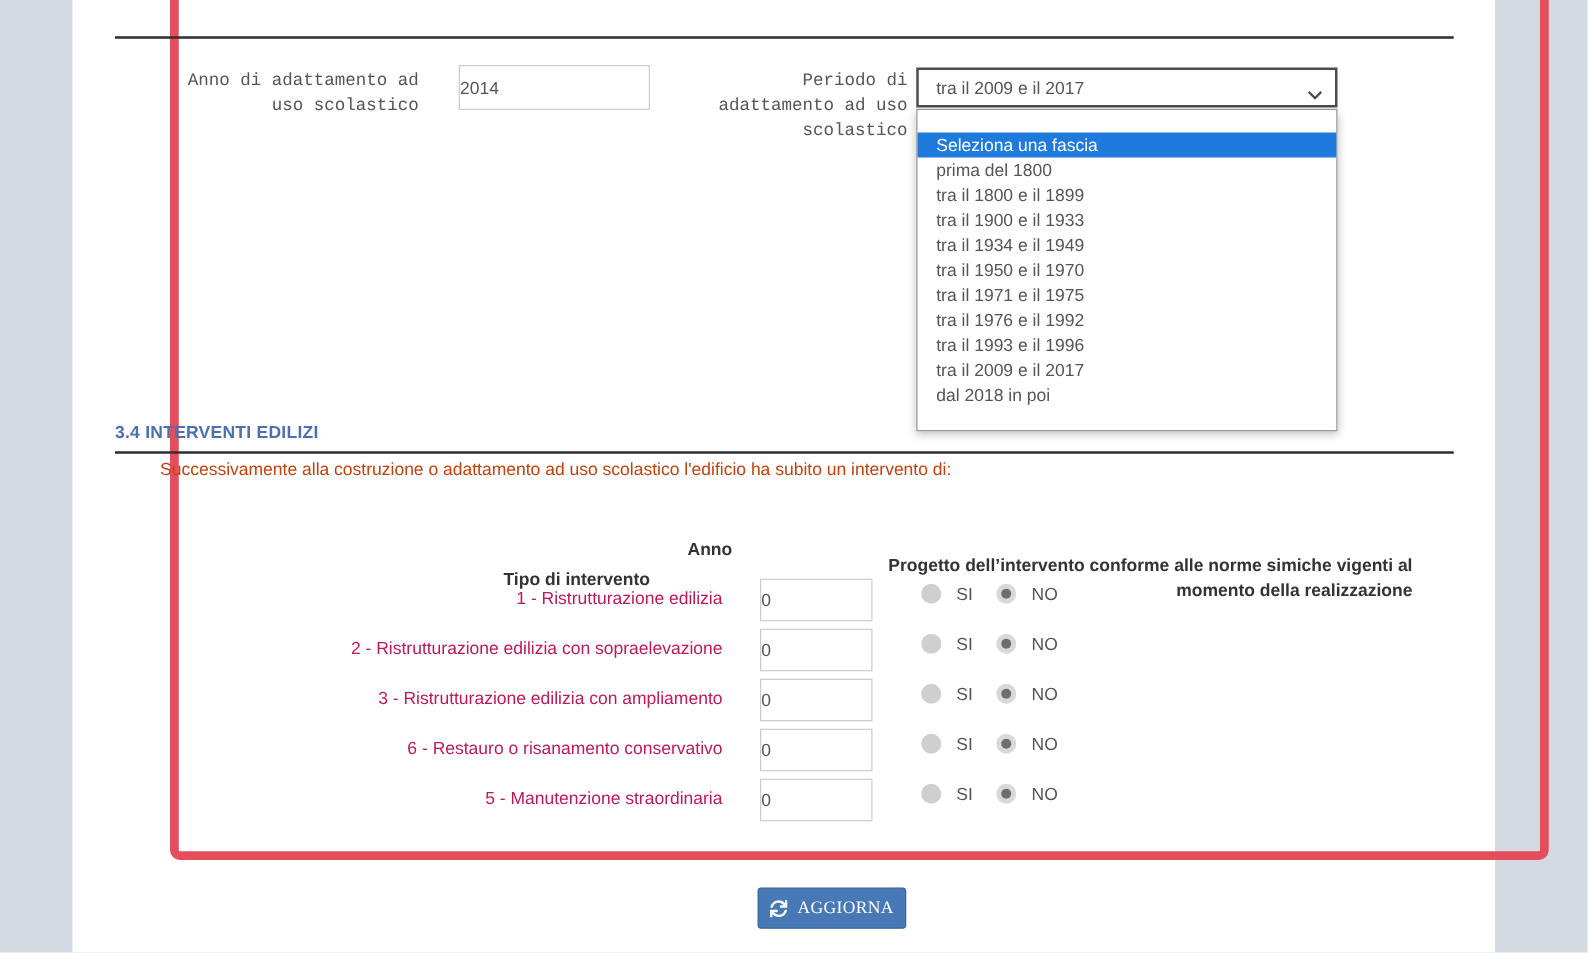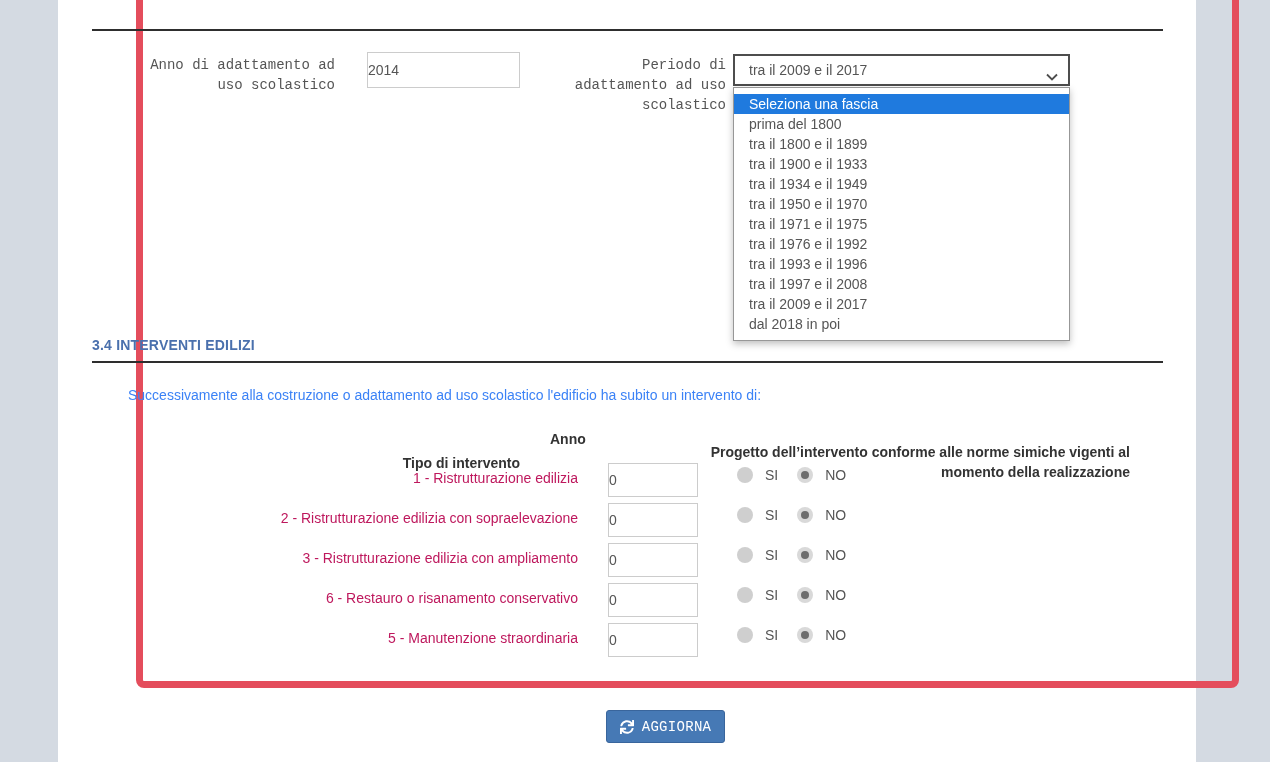--- a/index.html
+++ b/index.html
@@ -37,28 +37,28 @@
     position:absolute; left:733px; top:54px; width:337px; height:32px;
     border:2px solid #4d4d4d; background:#fff; cursor:pointer;
   }
   .select-box .sel-text {
     position:absolute; left:14px; top:6px; font-size:14px; color:#555; white-space:nowrap;
   }
   .select-box .chev { position:absolute; right:10px; top:11px; }
   .dropdown {
     position:absolute; left:733px; top:87px; width:337px;
     background:#fff; border:1px solid #979797;
-    box-shadow:0 3px 7px rgba(0,0,0,.25); padding:6px 0; z-index:5;
+    box-shadow:0 3px 7px rgba(0,0,0,.25); padding:18px 0; z-index:5;
   }
   .dropdown .opt {
     height:20px; line-height:20px; font-size:14px; color:#555;
     padding-left:15px; white-space:nowrap; cursor:default;
   }
   .dropdown .opt.highlighted { background:#1f7ade; color:#fff; }
-  .intro-text { position:absolute; left:128px; top:387px; font-size:14px; color:#3b82f6; }
+  .intro-text { position:absolute; left:128px; top:367px; font-size:14px; color:#c2410c; }
   .col-header { position:absolute; font-size:14px; font-weight:bold; color:#333; line-height:20px;text-align:right; }
   .irow { position:absolute; left:140px; width:950px; height:40px; }
   .irow .row-label {
     position:absolute; left:0; top:7px; width:380px; text-align:right;
     font-size:14px; color:#be185d; white-space:nowrap;
   }
   .irow .anno-input { left:410px; top:0; width:90px; height:34px; }
   .radio-group { position:absolute; left:539px; top:4px; display:flex; align-items:center; }
   .radio-circle {
     width:16px; height:16px; border-radius:50%; background:#cfcfcf;
@@ -68,21 +68,21 @@
   .radio-circle.checked::after {
     content:""; width:8px; height:8px; border-radius:50%; background:#6e6e6e;
   }
   .radio-label { font-size:14px; color:#555; }
   .radio-label.si { margin:0 13px 0 12px; }
   .radio-label.no { margin-left:12px; }
   .radio-circle.no-radio { margin-left:6px; }
   .update-btn {
     position:absolute; left:548px; top:710px; width:119px; height:33px;
     background:#4679b5; border:1px solid #39659c; border-radius:3px;
-    color:#fff; font-size:14px; font-family:Liberation Mono, monospace;
+    color:#fff; font-size:14px; font-family:Liberation Serif, serif;
     display:flex; align-items:center; justify-content:center; gap:8px;
     cursor:pointer; letter-spacing:.3px;
   }
   .update-btn svg { display:block; }
 </style>
 </head>
 <body>
 
 <div class="stage">
   <div class="content-col">
@@ -108,21 +108,20 @@
     <div class="dropdown" style="left:675px;">
       <div class="opt highlighted">Seleziona una fascia</div>
       <div class="opt">prima del 1800</div>
       <div class="opt">tra il 1800 e il 1899</div>
       <div class="opt">tra il 1900 e il 1933</div>
       <div class="opt">tra il 1934 e il 1949</div>
       <div class="opt">tra il 1950 e il 1970</div>
       <div class="opt">tra il 1971 e il 1975</div>
       <div class="opt">tra il 1976 e il 1992</div>
       <div class="opt">tra il 1993 e il 1996</div>
-      <div class="opt">tra il 1997 e il 2008</div>
       <div class="opt">tra il 2009 e il 2017</div>
       <div class="opt">dal 2018 in poi</div>
     </div>
 
     <div class="section-title" style="left:34px; top:337px;">3.4 INTERVENTI EDILIZI</div>
     <div class="rule" style="left:34px; top:361px; width:1071px;"></div>
 
     <div class="intro-text" style="left:70px;">Successivamente alla costruzione o adattamento ad uso scolastico l'edificio ha subito un intervento di:</div>
 
     <div class="col-header" style="left:262px; top:429px; width:200px; text-align:right;margin-top:24px;">Tipo di intervento</div>

